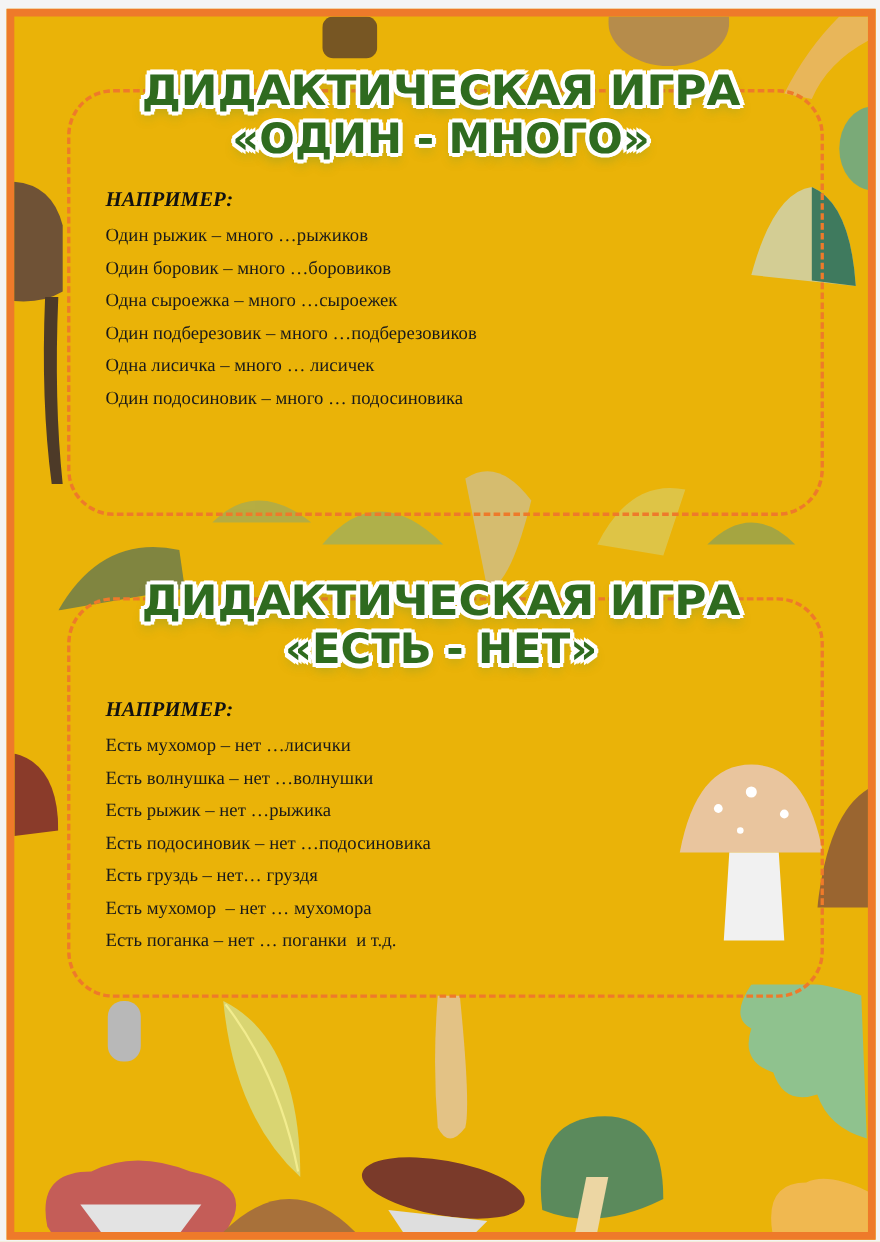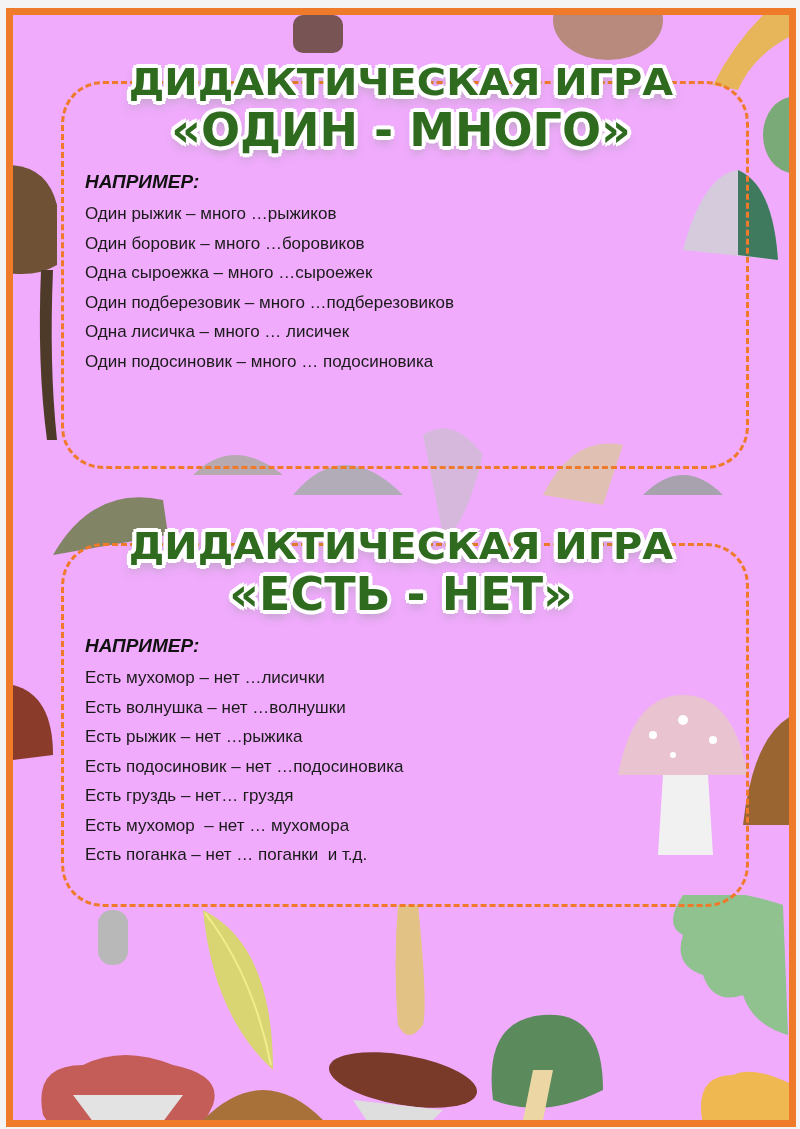--- a/index.html
+++ b/index.html
@@ -3,46 +3,46 @@
 <meta charset="utf-8">
 <style>
   html, body { margin: 0; padding: 0; }
   body {
     width: 800px; height: 1129px; background: #f4f4f4;
     position: relative; overflow: hidden;
     font-family: "DejaVu Sans", "Liberation Sans", sans-serif;
   }
   .page {
     position: absolute; left: 6px; top: 8px; width: 776px; height: 1105px;
-    border: 7px solid #ee7a2a; background: #f0abfc; overflow: hidden;
+    border: 7px solid #ee7a2a; background: #eab308; overflow: hidden;
   }
   .deco { position: absolute; }
   .deco svg { display: block; }
   .box {
     position: absolute; border: 3px dashed #ee7a2a; border-radius: 42px;
   }
   .box1 { left: 48px; top: 66px; width: 682px; height: 382px; }
   .box2 { left: 48px; top: 528px; width: 682px; height: 358px; }
   .title {
     position: absolute; left: 0; width: 776px; text-align: center;
     font-family: "DejaVu Sans", sans-serif; font-weight: bold;
     color: #2f6b1f; letter-spacing: 0px;
     text-shadow:
       -3px -3px 0 #fff, 3px -3px 0 #fff, -3px 3px 0 #fff, 3px 3px 0 #fff,
       0 -4px 0 #fff, 0 4px 0 #fff, -4px 0 0 #fff, 4px 0 0 #fff,
       0 6px 10px rgba(60,140,60,0.35);
     line-height: 1;
   }
   .title .l1 { display: block; font-size: 38px; transform: scaleX(1.05); }
-  .title .l2 { display: block; font-size: 46px; margin-top: 6px; }
+  .title .l2 { display: block; font-size: 38px; margin-top: 6px; }
   .t1 { top: 48px; }
   .t2 { top: 512px; }
   .content {
-    position: absolute; left: 72px; color: #1a1a1a;
-    font-family: Liberation Sans, sans-serif;
+    position: absolute; left: 83px; color: #1a1a1a;
+    font-family: Liberation Serif, serif;
   }
   .c1 { top: 156px; }
   .c2 { top: 620px; }
   .heading {
     font-weight: bold; font-style: italic; font-size: 19px;
     margin-bottom: 6px; color: #111;
   }
   .line { font-size: 17px; line-height: 29.5px; white-space: pre; }
 </style>
 </head>

